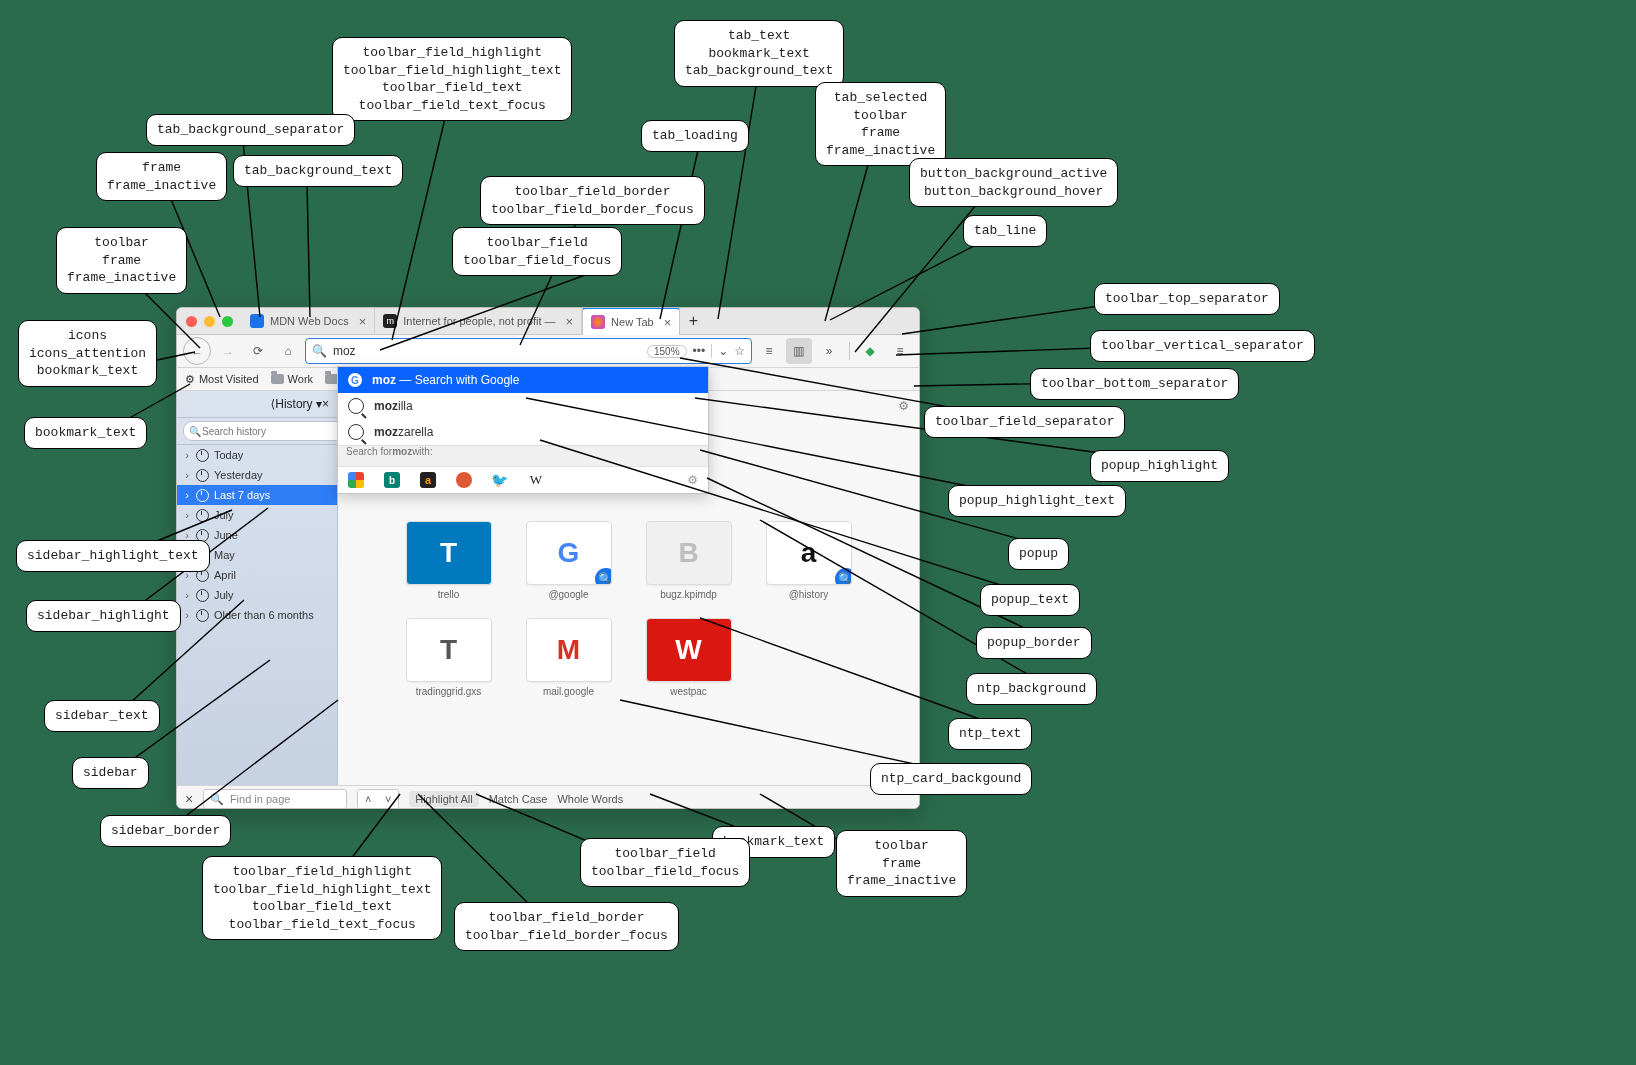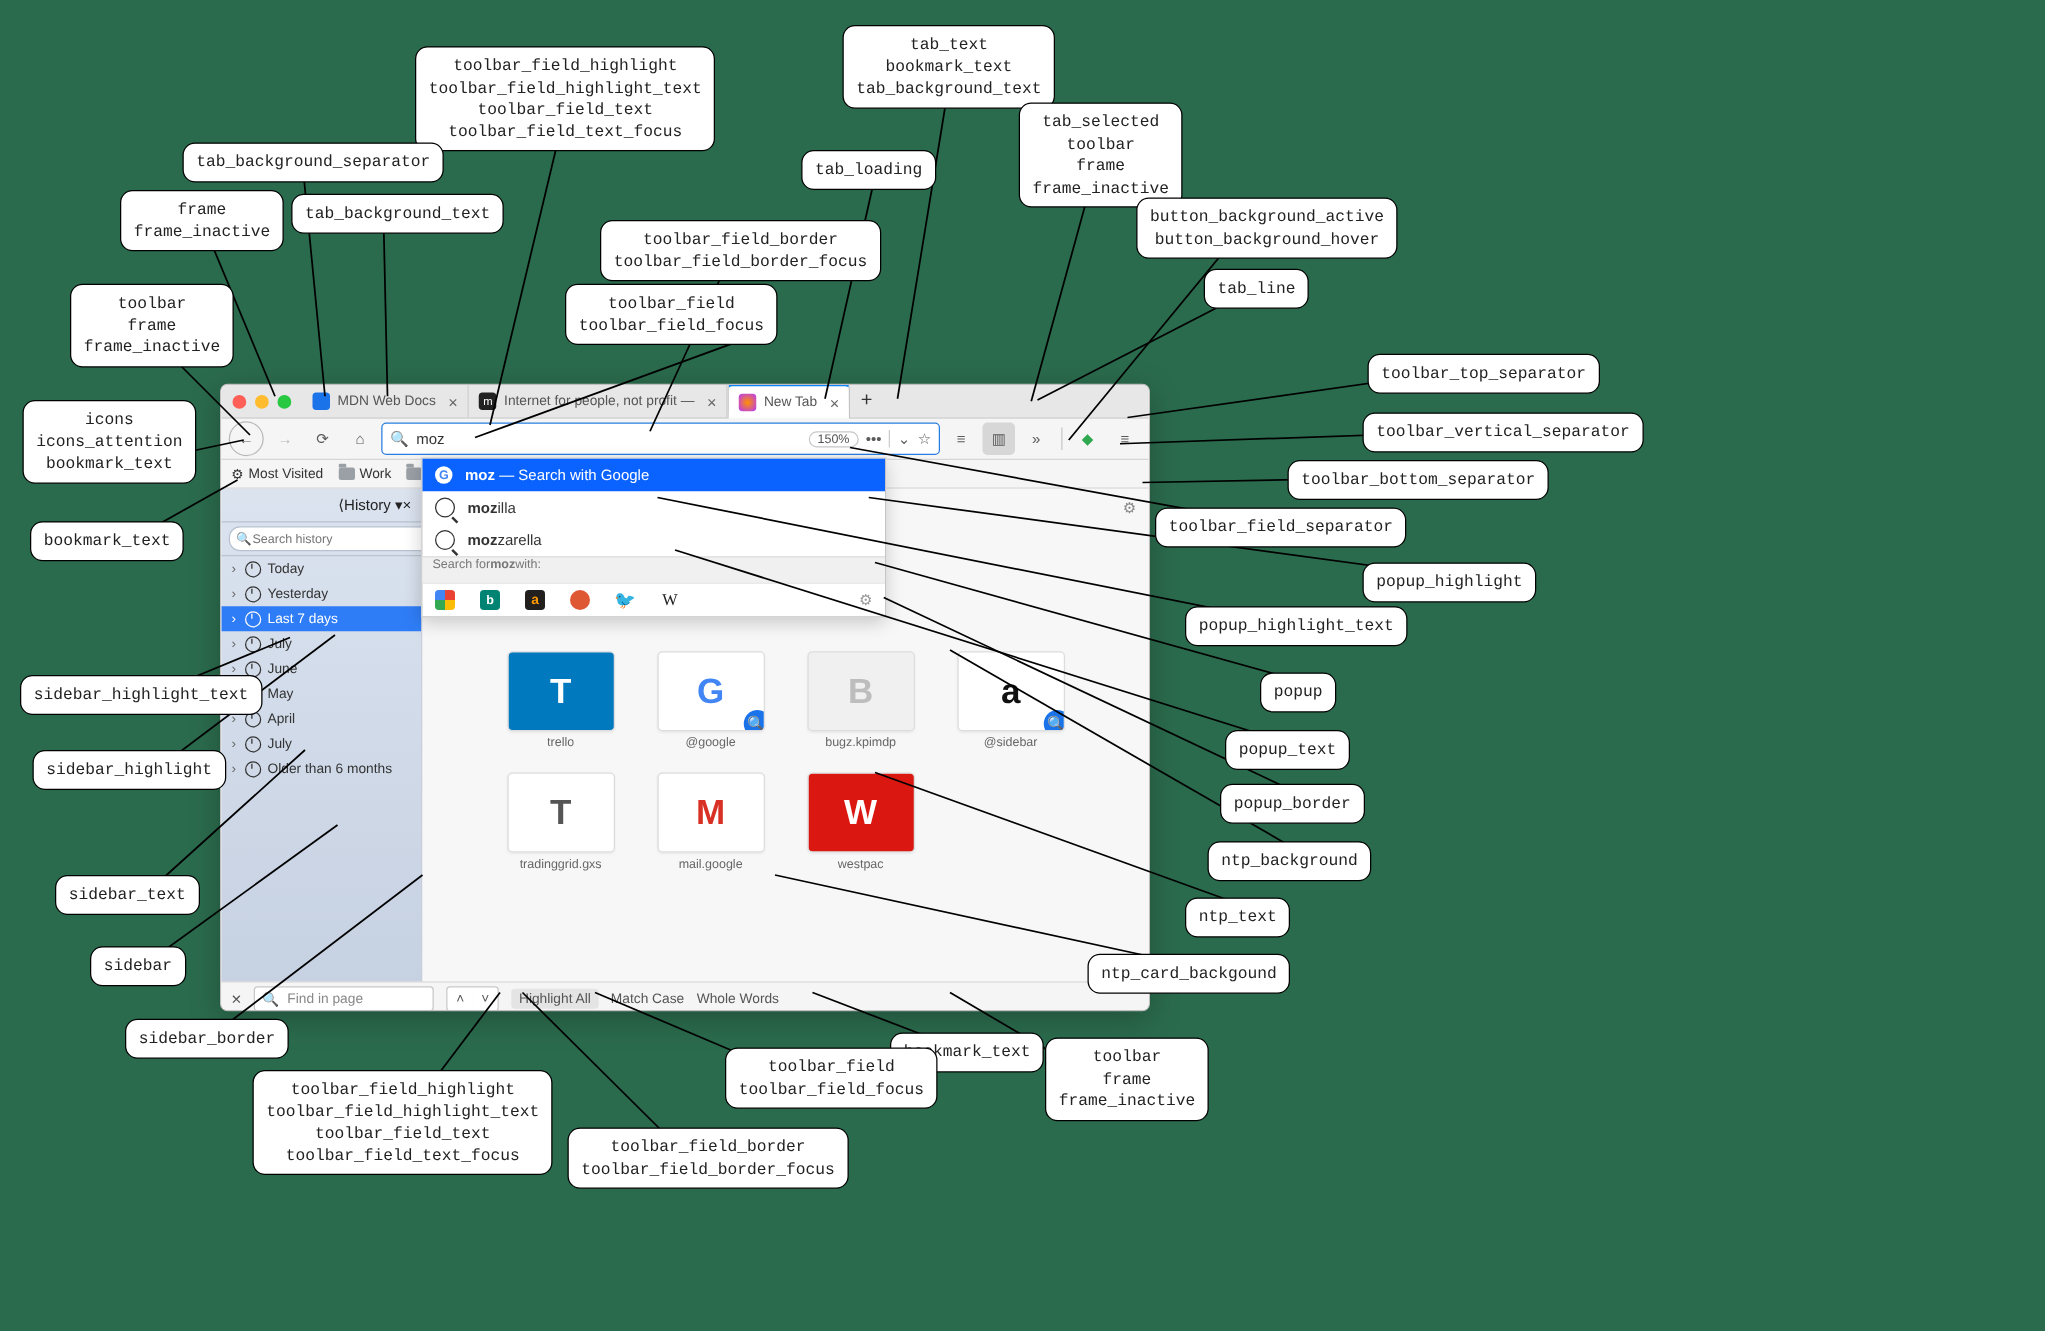--- a/index.html
+++ b/index.html
@@ -334,21 +334,21 @@
             <div class="tile">
               <div class="thumb" style="background:#fff;color:#4285f4">G<span class="lens">🔍</span></div>
               <div class="tlabel">@google</div>
             </div>
             <div class="tile">
               <div class="thumb" style="background:#f0f0f0;color:#bdbdbd">B</div>
               <div class="tlabel">bugz.kpimdp</div>
             </div>
             <div class="tile">
               <div class="thumb" style="background:#fff;color:#111">a<span class="lens">🔍</span></div>
-              <div class="tlabel">@sidebar</div>
+              <div class="tlabel">@history</div>
             </div>
             <div class="tile">
               <div class="thumb" style="background:#fff;color:#555">T</div>
               <div class="tlabel">tradinggrid.gxs</div>
             </div>
             <div class="tile">
               <div class="thumb" style="background:#fff;color:#d93025">M</div>
               <div class="tlabel">mail.google</div>
             </div>
             <div class="tile">

